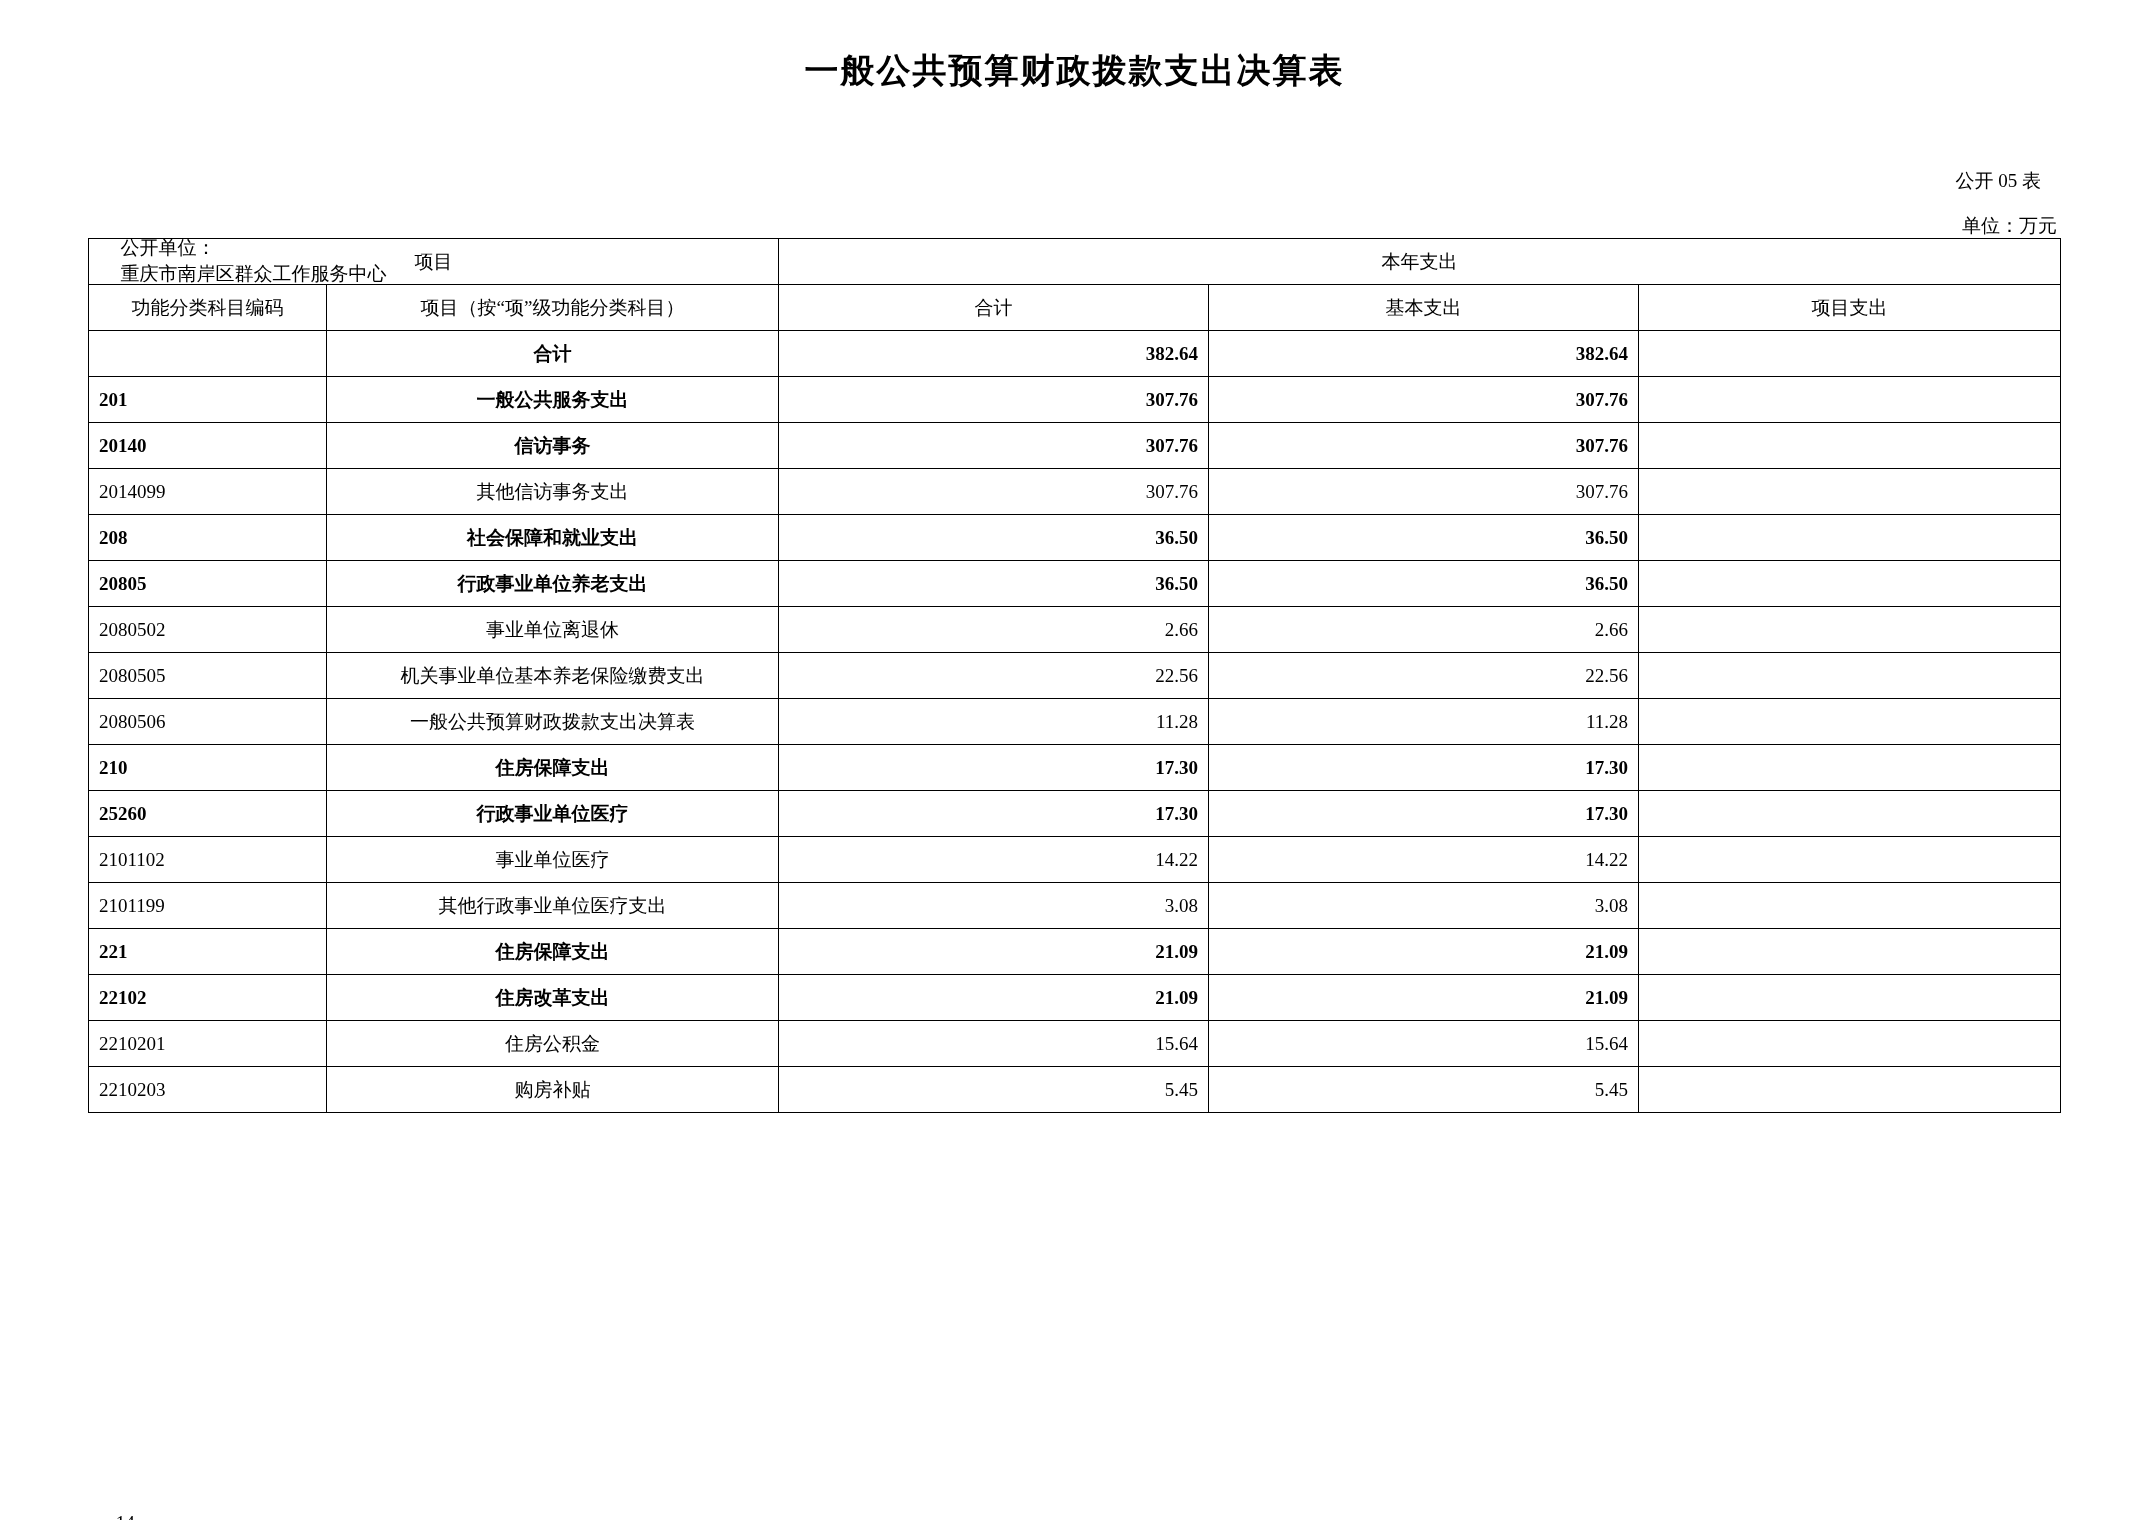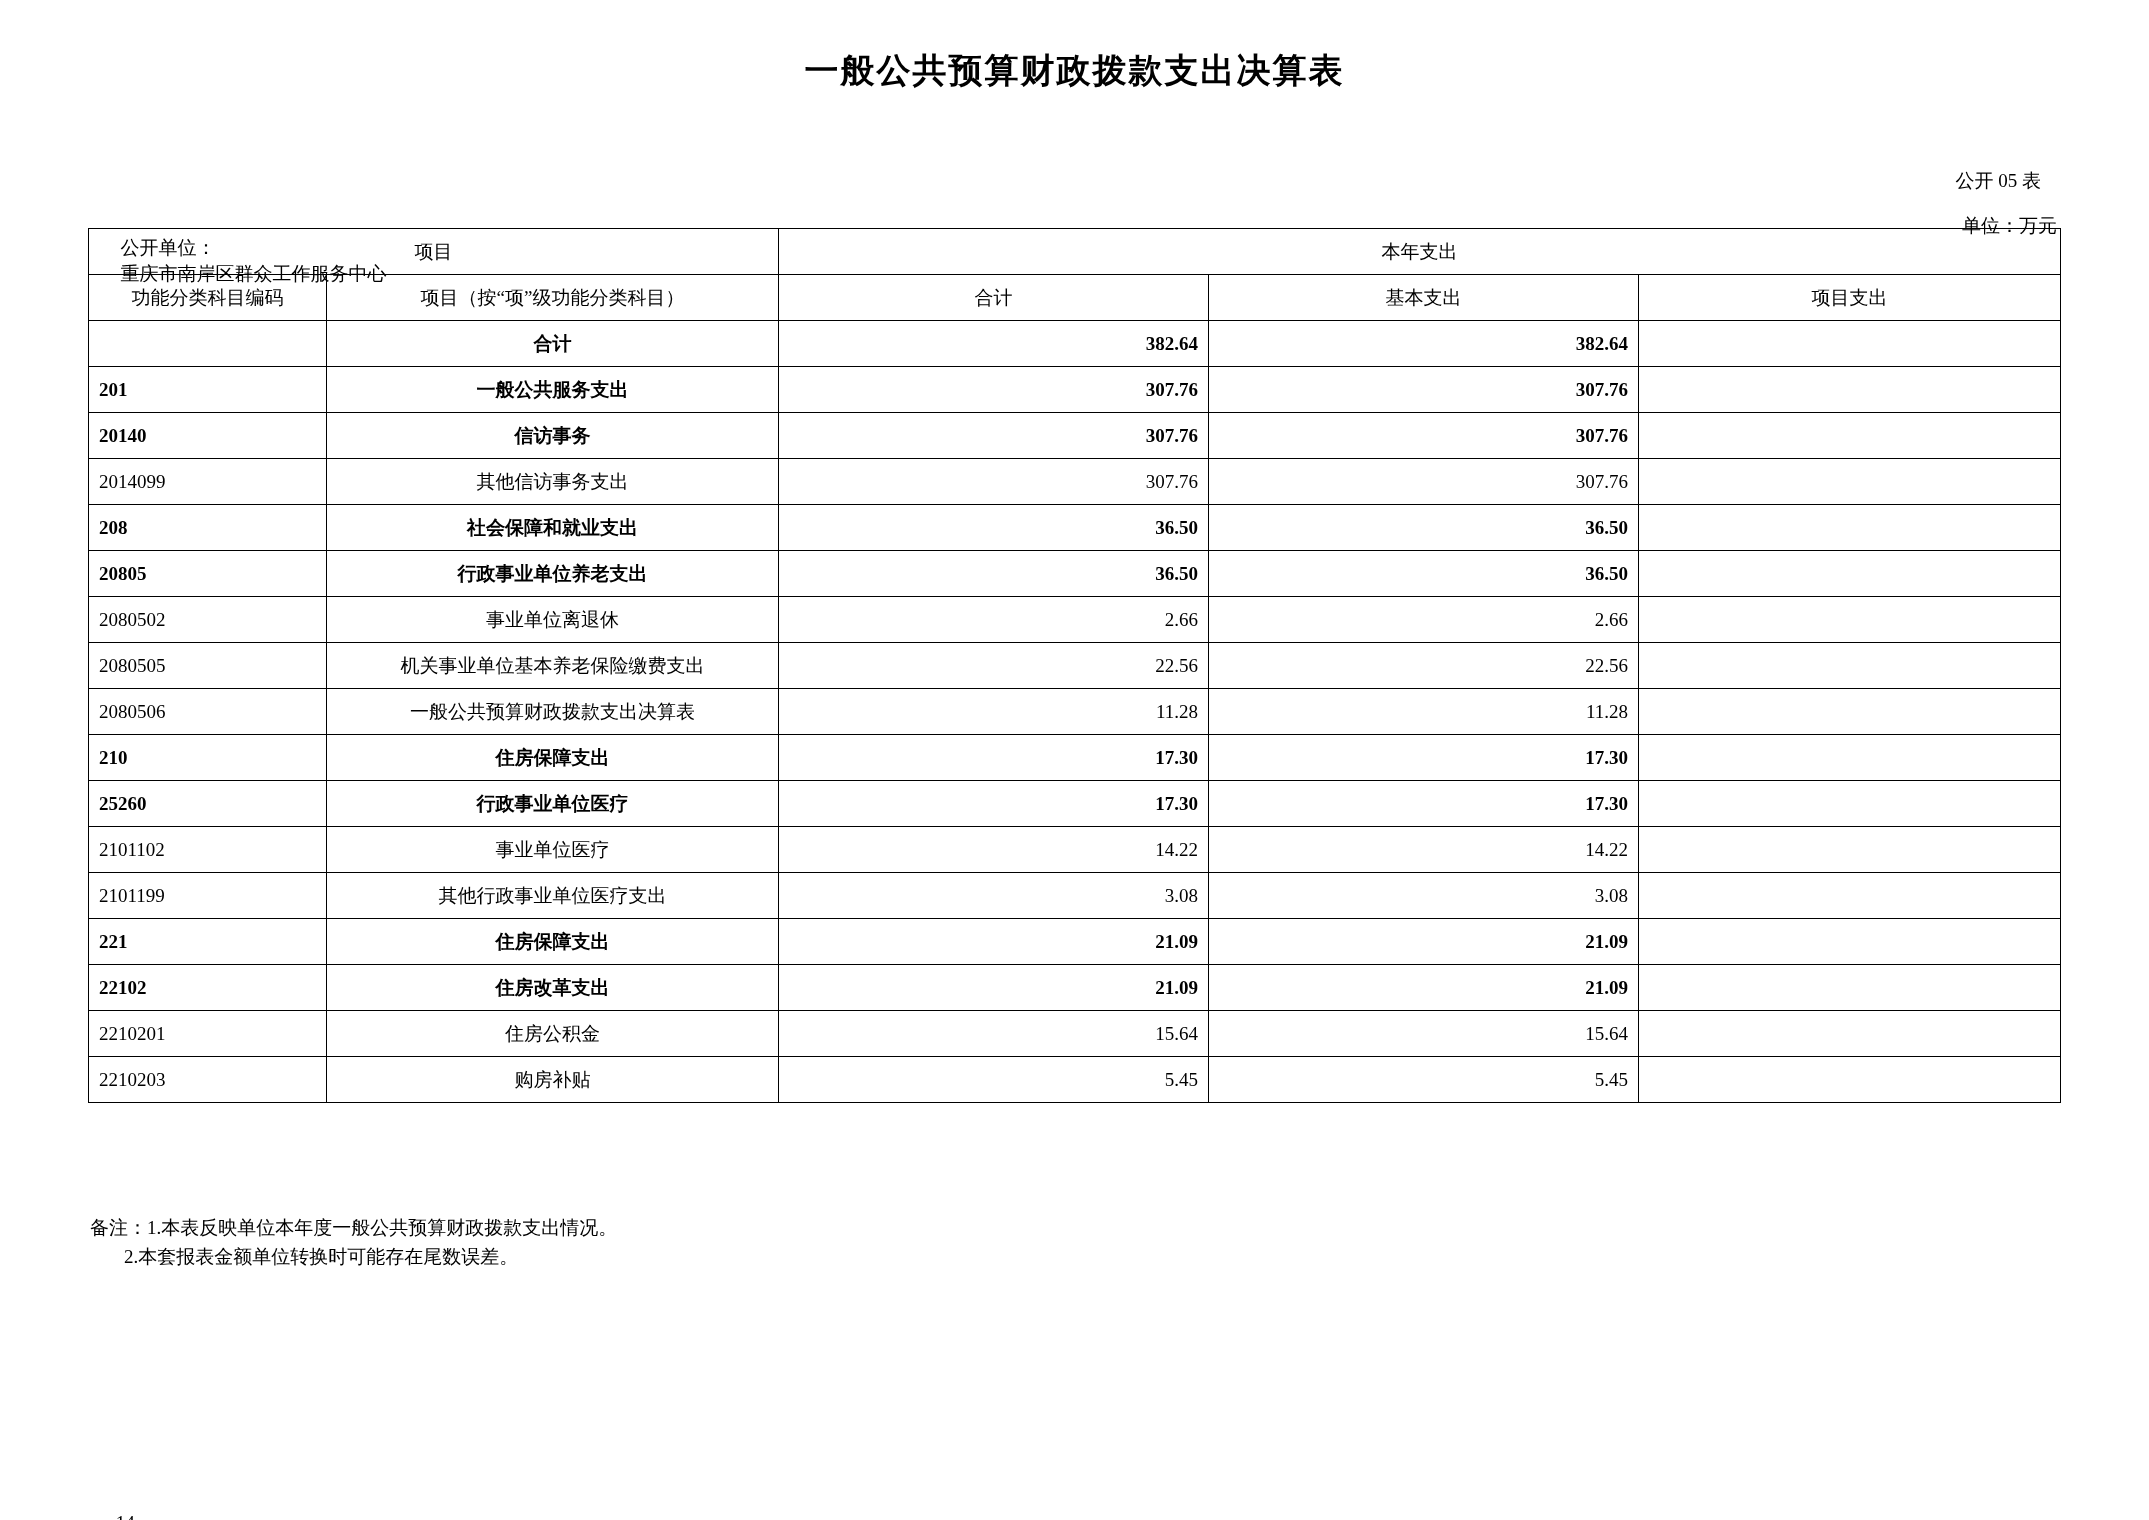--- a/index.html
+++ b/index.html
@@ -48,21 +48,21 @@
   }
   .meta-left {
     white-space: pre;
   }
   .meta-right {
     white-space: pre;
   }
   table.main {
     position: absolute;
     left: 88px;
-    top: 180px;
+    top: 190px;
     width: 1972px;
     border-collapse: collapse;
     table-layout: fixed;
     border-radius: 28px;
   }
   table.main td, table.main th {
     border: 1px solid #000000;
     font-weight: normal;
     font-size: 19px;
     padding: 0 10px;
@@ -276,20 +276,16 @@
         <tr>
           <td class="codecell">2210203</td>
           <td class="namecell">购房补贴</td>
           <td class="num">5.45</td>
           <td class="num">5.45</td>
           <td class="num"></td>
         </tr>
       </tbody>
   </table>
 
-  <div class="notes">
-    <div class="line1">备注：1.本表反映单位本年度一般公共预算财政拨款支出情况。</div>
-    <div class="line2">2.本套报表金额单位转换时可能存在尾数误差。</div>
-  </div>
 
   <div class="page-number">— 14 —</div>
 
 </div>
 
 </body></html>

